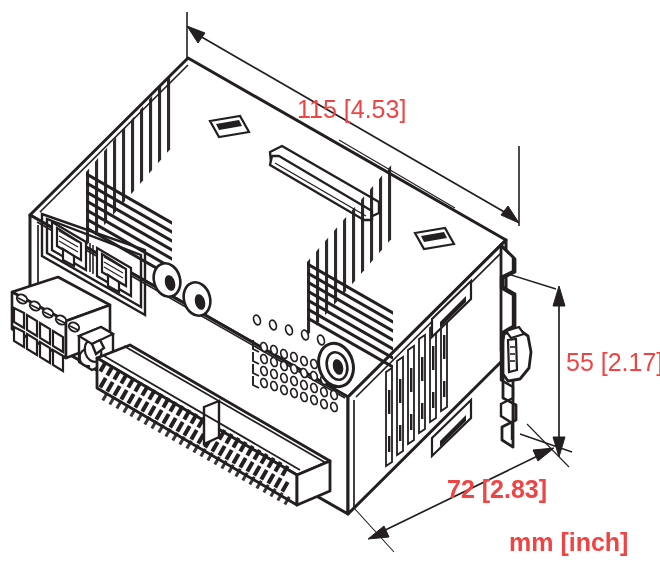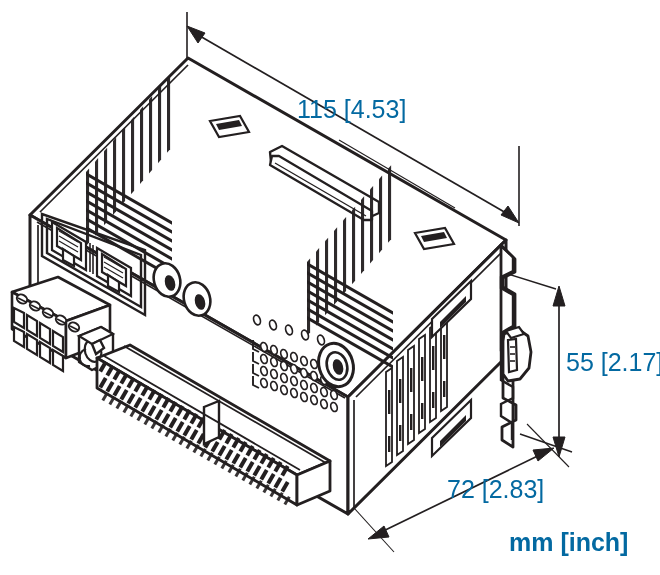--- a/index.html
+++ b/index.html
@@ -17,30 +17,30 @@
   }
   #drawing {
     position: absolute;
     left: 0;
     top: 0;
     width: 660px;
     height: 575px;
   }
   .dim-text {
     position: absolute;
-    color: #0369a1;
+    color: #ef4444;
     font-family: "Liberation Sans", sans-serif;
     font-size: 25px;
     font-weight: 400;
     white-space: nowrap;
     letter-spacing: 0px;
   }
   #dim-length-label { left: 297px; top: 95px; }
   #dim-height-label { left: 566px; top: 348px; }
-  #dim-depth-label  { left: 447px; top: 475px; }
+  #dim-depth-label  { left: 447px; top: 475px; font-weight: bold; }
   #units-note       { left: 509px; top: 528px; font-weight: bold; }
 </style>
 </head>
 <body>
 
 <div id="page">
 
   <svg id="drawing" viewBox="0 0 660 575">
     <defs>
 

